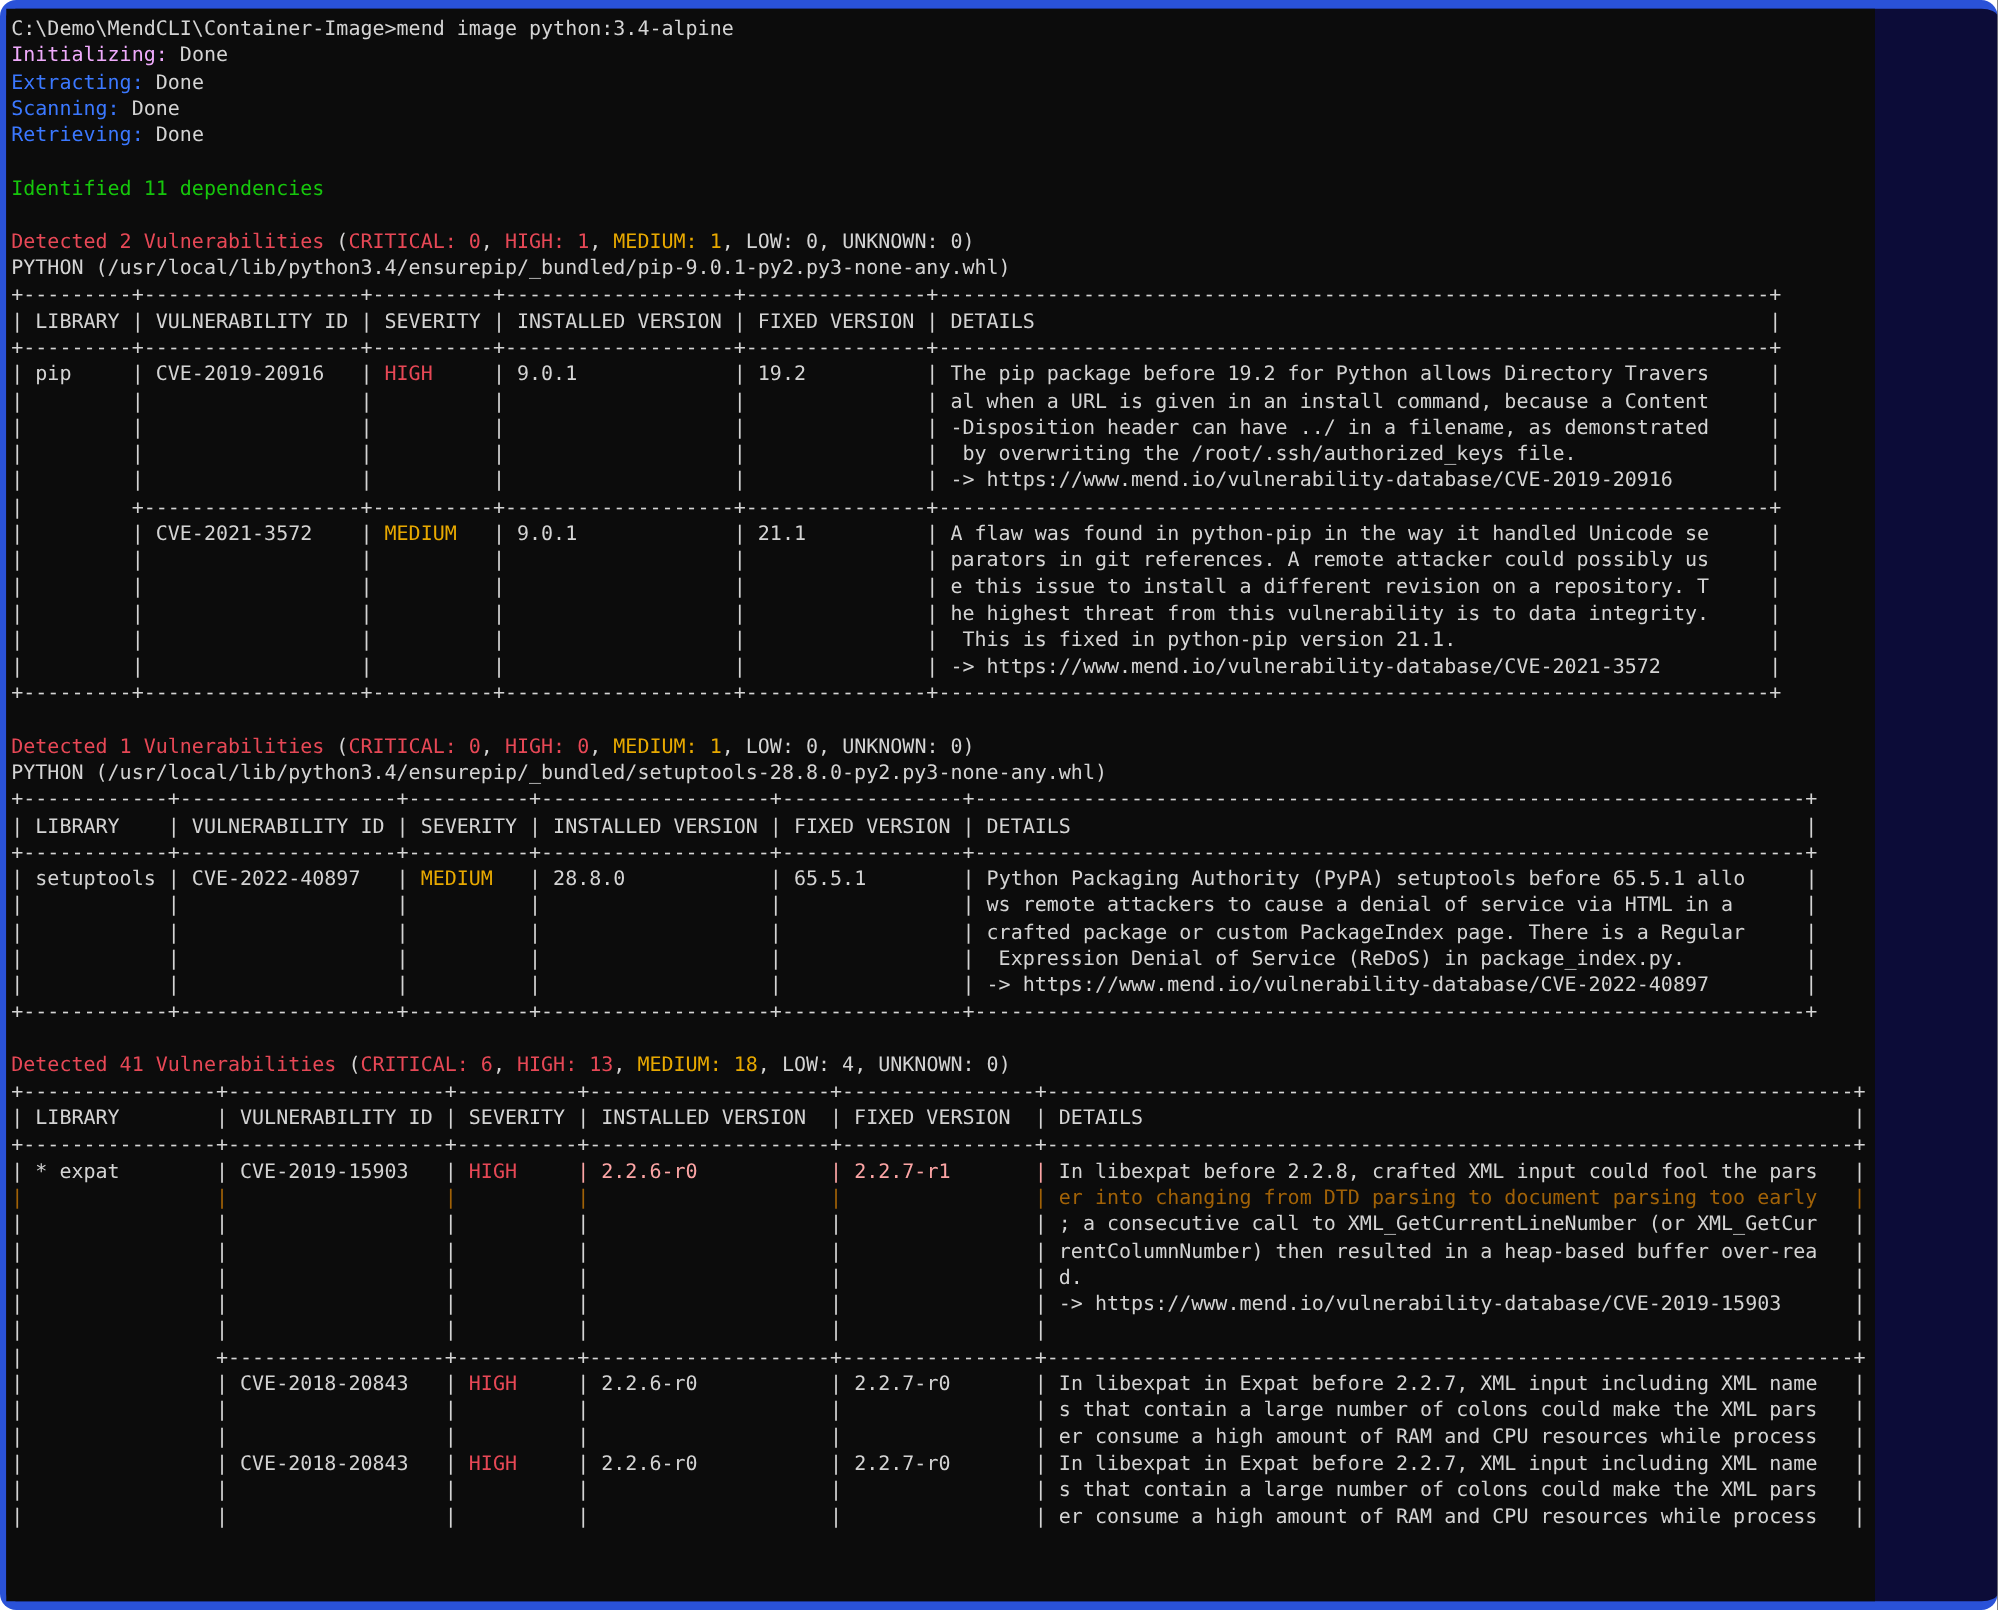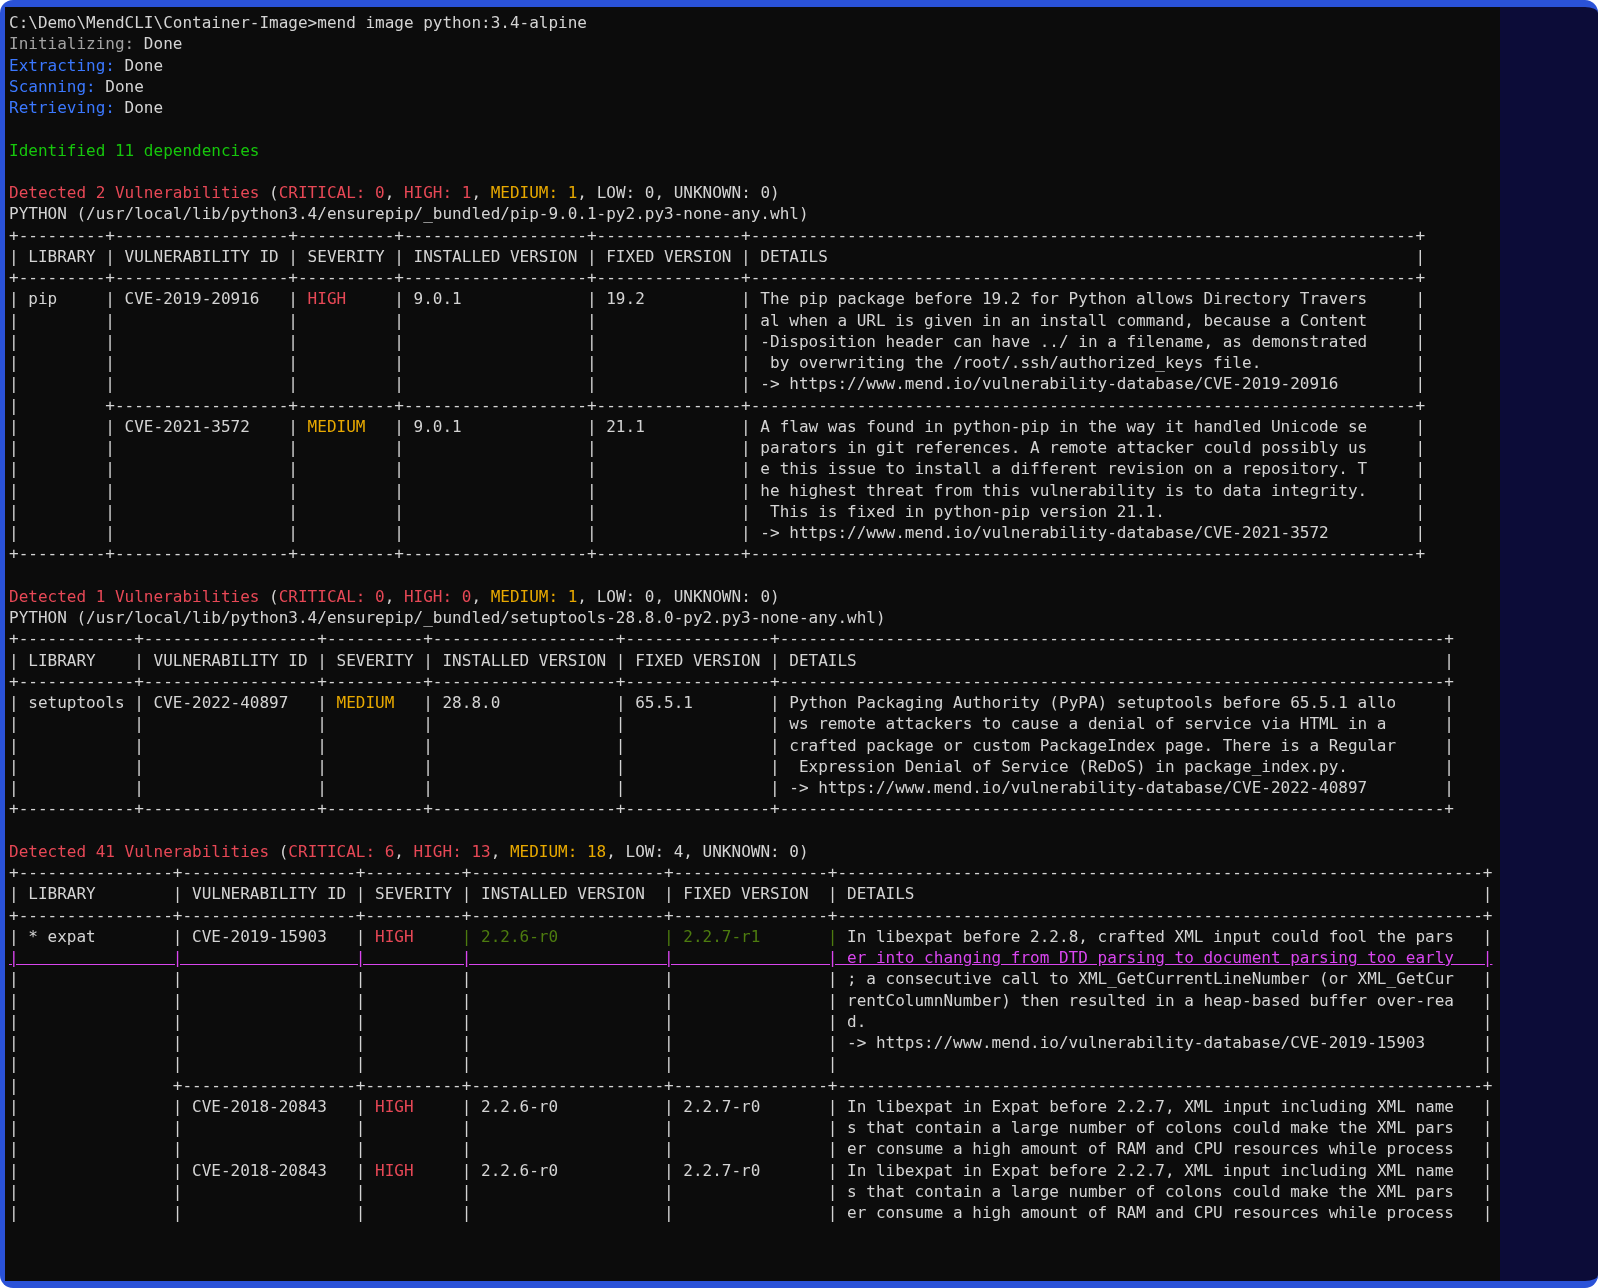--- a/index.html
+++ b/index.html
@@ -14,21 +14,21 @@
   }
   .line { white-space: pre; line-height: 21.25px; height: 21.25px; }
   span { display: inline; }
 </style>
 </head>
 <body>
 
 <div class="frame" style="background: rgb(12, 12, 56); border-top: 7px solid rgb(42, 82, 216); border-bottom: 7px solid rgb(42, 82, 216); border-left: 5px solid rgb(42, 82, 216); border-radius: 13px;">
   <div class="terminal" id="terminal" style="background: rgb(12, 12, 12);">
       <div class="line"><span style="color: rgb(212, 212, 212);">C:\Demo\MendCLI\Container-Image&gt;mend image python:3.4-alpine</span></div>
-      <div class="line"><span style="color: #a3a3a3; margin-top: 24px;">Initializing:</span><span style="color: rgb(212, 212, 212);"> Done</span></div>
+      <div class="line"><span style="color: #f0abfc; margin-top: 24px;">Initializing:</span><span style="color: rgb(212, 212, 212);"> Done</span></div>
       <div class="line"><span style="color: rgb(59, 120, 255);">Extracting:</span><span style="color: rgb(212, 212, 212);"> Done</span></div>
       <div class="line"><span style="color: rgb(59, 120, 255);">Scanning:</span><span style="color: rgb(212, 212, 212);"> Done</span></div>
       <div class="line"><span style="color: rgb(59, 120, 255);">Retrieving:</span><span style="color: rgb(212, 212, 212);"> Done</span></div>
       <div class="line"><span style="color: rgb(212, 212, 212);"> </span></div>
       <div class="line"><span style="color: rgb(22, 198, 12);">Identified 11 dependencies</span></div>
       <div class="line"><span style="color: rgb(212, 212, 212);"> </span></div>
       <div class="line"><span style="color: rgb(231, 72, 86);">Detected 2 Vulnerabilities</span><span style="color: rgb(212, 212, 212);"> (</span><span style="color: rgb(231, 72, 86);">CRITICAL: </span><span style="color: rgb(231, 72, 86);">0</span><span style="color: rgb(212, 212, 212);">, </span><span style="color: rgb(231, 72, 86);">HIGH: </span><span style="color: rgb(231, 72, 86);">1</span><span style="color: rgb(212, 212, 212);">, </span><span style="color: rgb(232, 169, 0);">MEDIUM: </span><span style="color: rgb(232, 169, 0);">1</span><span style="color: rgb(212, 212, 212);">, </span><span style="color: rgb(212, 212, 212);">LOW: </span><span style="color: rgb(212, 212, 212);">0</span><span style="color: rgb(212, 212, 212);">, </span><span style="color: rgb(212, 212, 212);">UNKNOWN: </span><span style="color: rgb(212, 212, 212);">0</span><span style="color: rgb(212, 212, 212);">)</span></div>
       <div class="line"><span style="color: rgb(212, 212, 212);">PYTHON (/usr/local/lib/python3.4/ensurepip/_bundled/pip-9.0.1-py2.py3-none-any.whl)</span></div>
       <div class="line"><span style="color: rgb(212, 212, 212);">+---------+------------------+----------+-------------------+---------------+---------------------------------------------------------------------+</span></div>
       <div class="line"><span style="color: rgb(212, 212, 212);">| LIBRARY | VULNERABILITY ID | SEVERITY | INSTALLED VERSION | FIXED VERSION | DETAILS                                                             |</span></div>
@@ -56,22 +56,22 @@
       <div class="line"><span style="color: rgb(212, 212, 212);">|            |                  |          |                   |               | ws remote attackers to cause a denial of service via HTML in a      |</span></div>
       <div class="line"><span style="color: rgb(212, 212, 212);">|            |                  |          |                   |               | crafted package or custom PackageIndex page. There is a Regular     |</span></div>
       <div class="line"><span style="color: rgb(212, 212, 212);">|            |                  |          |                   |               |  Expression Denial of Service (ReDoS) in package_index.py.          |</span></div>
       <div class="line"><span style="color: rgb(212, 212, 212);">|            |                  |          |                   |               | -&gt; https://www.mend.io/vulnerability-database/CVE-2022-40897        |</span></div>
       <div class="line"><span style="color: rgb(212, 212, 212);">+------------+------------------+----------+-------------------+---------------+---------------------------------------------------------------------+</span></div>
       <div class="line"><span style="color: rgb(212, 212, 212);"> </span></div>
       <div class="line"><span style="color: rgb(231, 72, 86);">Detected 41 Vulnerabilities</span><span style="color: rgb(212, 212, 212);"> (</span><span style="color: rgb(231, 72, 86);">CRITICAL: </span><span style="color: rgb(231, 72, 86);">6</span><span style="color: rgb(212, 212, 212);">, </span><span style="color: rgb(231, 72, 86);">HIGH: </span><span style="color: rgb(231, 72, 86);">13</span><span style="color: rgb(212, 212, 212);">, </span><span style="color: rgb(232, 169, 0);">MEDIUM: </span><span style="color: rgb(232, 169, 0);">18</span><span style="color: rgb(212, 212, 212);">, </span><span style="color: rgb(212, 212, 212);">LOW: </span><span style="color: rgb(212, 212, 212);">4</span><span style="color: rgb(212, 212, 212);">, </span><span style="color: rgb(212, 212, 212);">UNKNOWN: </span><span style="color: rgb(212, 212, 212);">0</span><span style="color: rgb(212, 212, 212);">)</span></div>
       <div class="line"><span style="color: rgb(212, 212, 212);">+----------------+------------------+----------+--------------------+----------------+-------------------------------------------------------------------+</span></div>
       <div class="line"><span style="color: rgb(212, 212, 212);">| LIBRARY        | VULNERABILITY ID | SEVERITY | INSTALLED VERSION  | FIXED VERSION  | DETAILS                                                           |</span></div>
       <div class="line"><span style="color: rgb(212, 212, 212);">+----------------+------------------+----------+--------------------+----------------+-------------------------------------------------------------------+</span></div>
-      <div class="line"><span style="color: rgb(212, 212, 212);">| * expat        | CVE-2019-15903   |</span><span style="color: rgb(231, 72, 86);"> HIGH     </span><span style="color: #4d7c0f; text-align: right;">| 2.2.6-r0           | 2.2.7-r1       |</span><span style="color: rgb(212, 212, 212);"> In libexpat before 2.2.8, crafted XML input could fool the pars   |</span></div>
-      <div class="line"><span style="color: #d946ef; text-decoration: underline;">|                |                  |          |                    |                | er into changing from DTD parsing to document parsing too early   |</span></div>
+      <div class="line"><span style="color: rgb(212, 212, 212);">| * expat        | CVE-2019-15903   |</span><span style="color: rgb(231, 72, 86);"> HIGH     </span><span style="color: #fca5a5; text-align: right;">| 2.2.6-r0           | 2.2.7-r1       |</span><span style="color: rgb(212, 212, 212);"> In libexpat before 2.2.8, crafted XML input could fool the pars   |</span></div>
+      <div class="line"><span style="color: #a16207;">|                |                  |          |                    |                | er into changing from DTD parsing to document parsing too early   |</span></div>
       <div class="line"><span style="color: rgb(212, 212, 212);">|                |                  |          |                    |                | ; a consecutive call to XML_GetCurrentLineNumber (or XML_GetCur   |</span></div>
       <div class="line"><span style="color: rgb(212, 212, 212);">|                |                  |          |                    |                | rentColumnNumber) then resulted in a heap-based buffer over-rea   |</span></div>
       <div class="line"><span style="color: rgb(212, 212, 212);">|                |                  |          |                    |                | d.                                                                |</span></div>
       <div class="line"><span style="color: rgb(212, 212, 212);">|                |                  |          |                    |                | -&gt; https://www.mend.io/vulnerability-database/CVE-2019-15903      |</span></div>
       <div class="line"><span style="color: rgb(212, 212, 212);">|                |                  |          |                    |                |                                                                   |</span></div>
       <div class="line"><span style="color: rgb(212, 212, 212);">|                +------------------+----------+--------------------+----------------+-------------------------------------------------------------------+</span></div>
       <div class="line"><span style="color: rgb(212, 212, 212);">|                | CVE-2018-20843   |</span><span style="color: rgb(231, 72, 86);"> HIGH     </span><span style="color: rgb(212, 212, 212);">| 2.2.6-r0           | 2.2.7-r0       |</span><span style="color: rgb(212, 212, 212);"> In libexpat in Expat before 2.2.7, XML input including XML name   |</span></div>
       <div class="line"><span style="color: rgb(212, 212, 212);">|                |                  |          |                    |                | s that contain a large number of colons could make the XML pars   |</span></div>
       <div class="line"><span style="color: rgb(212, 212, 212);">|                |                  |          |                    |                | er consume a high amount of RAM and CPU resources while process   |</span></div>
       <div class="line"><span style="color: rgb(212, 212, 212);">|                | CVE-2018-20843   |</span><span style="color: rgb(231, 72, 86);"> HIGH     </span><span style="color: rgb(212, 212, 212);">| 2.2.6-r0           | 2.2.7-r0       |</span><span style="color: rgb(212, 212, 212);"> In libexpat in Expat before 2.2.7, XML input including XML name   |</span></div>

